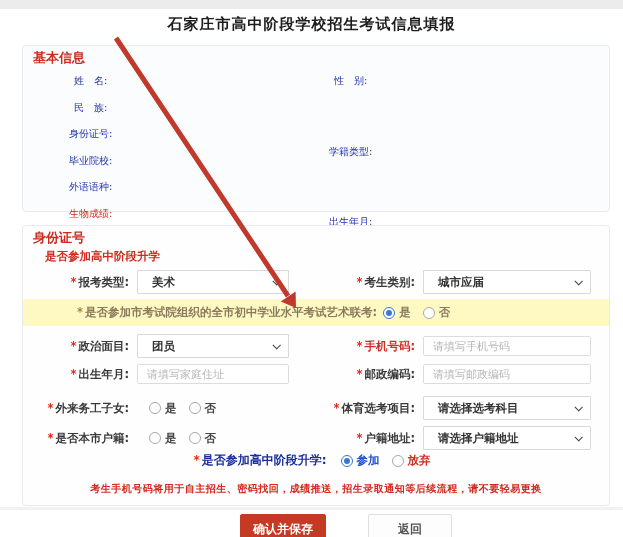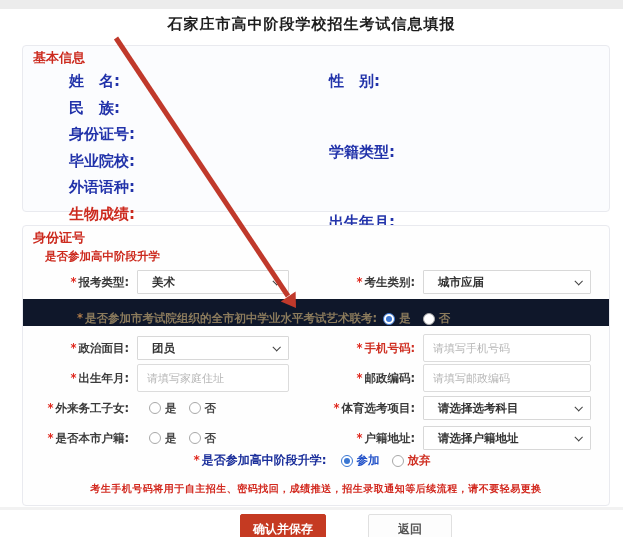--- a/index.html
+++ b/index.html
@@ -2,53 +2,53 @@
 <html><head>
 <meta charset="utf-8">
 <style>
   * { margin:0; padding:0; box-sizing:border-box; }
   body { font-family:"DejaVu Sans","Liberation Sans",sans-serif; background:#fff; }
   .page { position:relative; width:623px; height:537px; background:#fff; overflow:hidden; }
   .topbar { position:absolute; top:0; left:0; width:623px; height:9px; background:#ececec; }
   .title { position:absolute; top:15px; left:0; width:623px; text-align:center;
            font-size:15px; font-weight:bold; color:#1d1d1d; letter-spacing:1px; }
   .panel { position:absolute; left:22px; width:588px; border:1px solid #e9eaef; border-radius:4px; }
-  .panel.basic { top:45px; height:167px; background:#fbfcfe; }
+  .panel.basic { top:45px; height:167px; background:#fbfcfe;text-align:center; }
   .panel.fill  { top:225px; height:281px; background:#fefefe; }
   .panel-header { position:absolute; top:3px; left:10px; color:#cc2a1e; font-size:13px; font-weight:bold; }
   
   .bcol { position:absolute; top:22px; display:flex; flex-direction:column; }
   .bcol.left  { left:46px; }
   .bcol.right { left:306px;gap:44px; }
-  .bitem { height:26.5px; line-height:26.5px; font-size:15px; font-weight:bold; color:#2233aa; white-space:pre; }
+  .bitem { height:26.5px; line-height:26.5px; font-size:10px; font-weight:normal; color:#2233aa; white-space:pre; }
   .bitem.red { color:#cc2a1e; }
   
   .instruction { position:absolute; top:23px; left:22px; color:#cc2a1e; font-size:11.5px; font-weight:bold; }
   .frow { position:absolute; left:0; width:100%; display:grid;
           grid-template-columns:106px 152px 118px 168px; column-gap:8px; align-items:center; }
   .flab { font-size:11.5px; color:#3a3a3a; font-weight:bold; text-align:right; white-space:nowrap; }
   .flab.red { color:#cf2f22; }
   .req { color:#e02a20; margin-right:2px; font-weight:bold; }
   .sel { height:24px; background:#fff; border:1px solid #d8d8d8; border-radius:1px;
          display:flex; align-items:center; padding:0 9px 0 14px; font-size:11.5px;
          font-weight:bold; color:#333; cursor:pointer; }
   .chev { width:6px; height:6px; border-right:1.6px solid #444; border-bottom:1.6px solid #444;
           transform:rotate(45deg) translateY(-1px); margin-left:auto; }
-  .inp { height:28px; width:100%; border:1px solid #dcdcdc; border-radius:2px; padding:0 9px;
+  .inp { height:20px; width:100%; border:1px solid #dcdcdc; border-radius:2px; padding:0 9px;
          font-size:11px; color:#333; font-family:inherit; background:#fff; }
   .inp::placeholder { color:#b6b6b6; }
   .radio-group { display:flex; align-items:center; gap:4px; }
   .radio { width:12px; height:12px; border:1px solid #a8a8a8; border-radius:50%;
            background:#fff; display:inline-block; position:relative; cursor:pointer; flex:0 0 auto; }
   .radio.checked { border-color:#3a76d2; }
   .radio.checked::after { content:""; position:absolute; left:2px; top:2px; right:2px; bottom:2px;
            background:#3a76d2; border-radius:50%; }
   .rlab { font-size:11.5px; font-weight:bold; color:#444; margin-right:8px; }
-  .art-row { position:absolute; top:73px; left:0; width:100%; height:27px; background:#0f172a;
-             display:flex; align-items:flex-end; padding-left:54px; }
+  .art-row { position:absolute; top:73px; left:0; width:100%; height:27px; background:#fef9c3;
+             display:flex; align-items:center; padding-left:54px; }
   .art-row .flab { color:#8a7a5c; margin-right:6px; }
   .art-row .req { color:#b07c4a; }
   .art-row .rlab { color:#8a7a5c; }
   .advance-row { position:absolute; top:226px; left:0; width:100%; display:flex;
                  justify-content:center; align-items:center; }
   .advance-row .flab { color:#1b2f9b; font-size:12px; margin-right:14px; }
   .advance-row .rlab.attend { color:#2050c8; }
   .advance-row .rlab.giveup { color:#cf2f22; }
   .warning { position:absolute; top:256px; left:0; width:100%; text-align:center;
              color:#d2281e; font-size:10px; font-weight:bold; letter-spacing:0.5px; }

